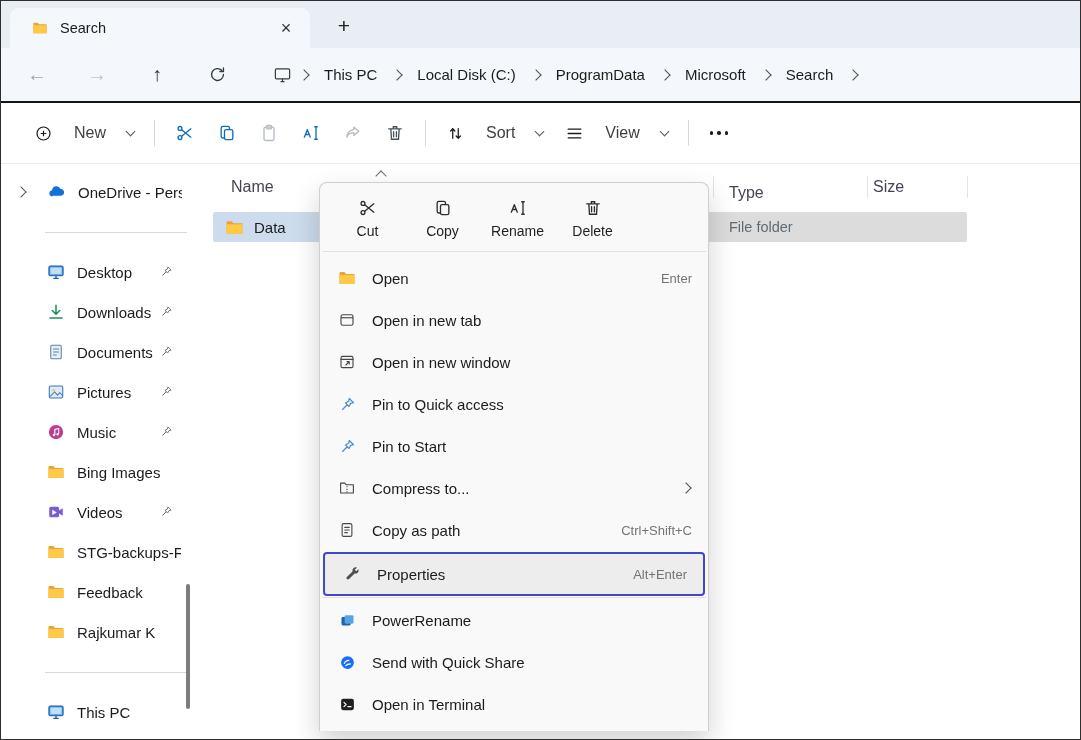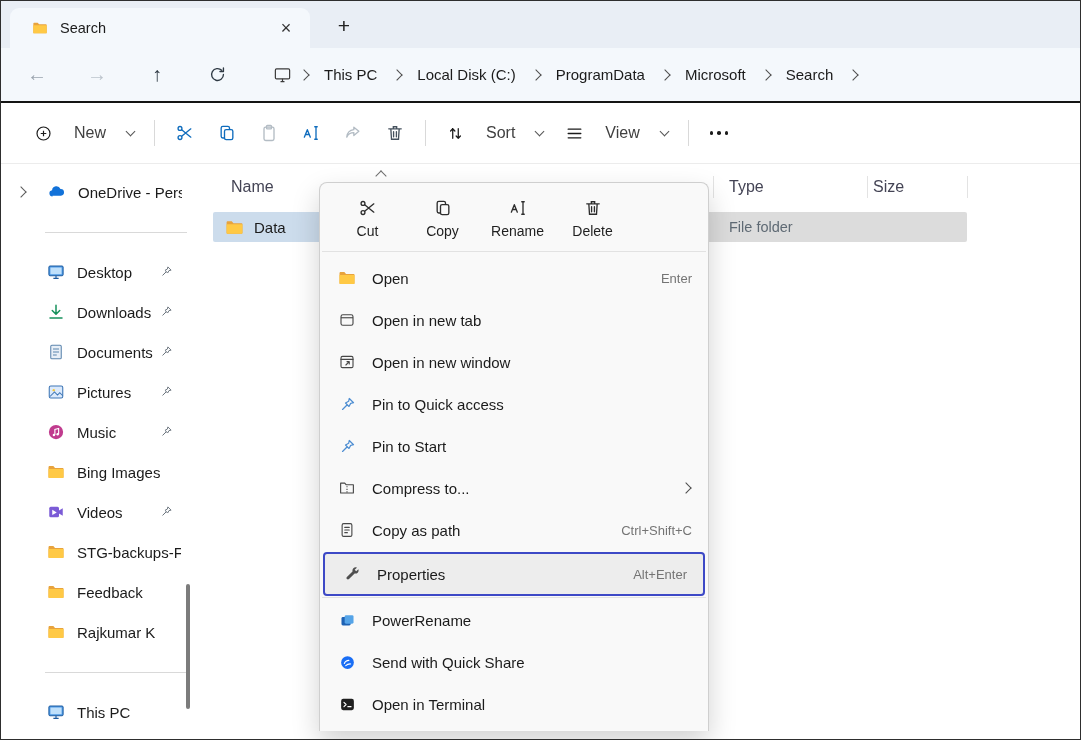--- a/index.html
+++ b/index.html
@@ -43,21 +43,21 @@
   .sitem .lbl{margin-left:12px;white-space:nowrap;overflow:hidden;max-width:104px;}
   .sitem .pin{position:absolute;right:28px;top:13px;}
   .sitem .schv{position:absolute;left:16px;top:16px;width:7px;height:7px;border-right:1.4px solid #5a5a5a;border-bottom:1.4px solid #5a5a5a;transform:rotate(-45deg);}
   .sdiv{height:40px;display:flex;align-items:center;}
   .sdiv i{height:1px;background:#d9d9d9;flex:1;margin:0 14px 0 44px;}
   .sthumb{position:absolute;left:185px;top:420px;width:4px;height:125px;background:#7c7c7c;border-radius:2px;}
   
   .main{flex:1;position:relative;}
   .headers{position:relative;height:46px;color:#445;font-size:16px;}
   .hname{position:absolute;left:30px;top:14px;}
-  .htype{position:absolute;left:528px;top:14px;}
+  .htype{position:absolute;left:528px;top:20px;}
   .hsize{position:absolute;left:672px;top:14px;}
   .hsep{position:absolute;top:12px;width:1px;height:22px;background:#e3e3e3;}
   .sortcaret{position:absolute;left:176px;top:8px;width:7px;height:7px;border-right:1.6px solid #6e6e6e;border-bottom:1.6px solid #6e6e6e;transform:rotate(225deg);}
   .frow{
     position:absolute;top:48px;left:12px;width:754px;height:30px;
     background:linear-gradient(90deg,#ccdcec 0 115px,#dcdcdc 115px);
     display:flex;align-items:center;border-radius:2px;font-size:15px;color:#1b1b1b;
   }
   .frow .fic{margin-left:12px;display:flex;}
   .frow .fname{margin-left:10px;}

